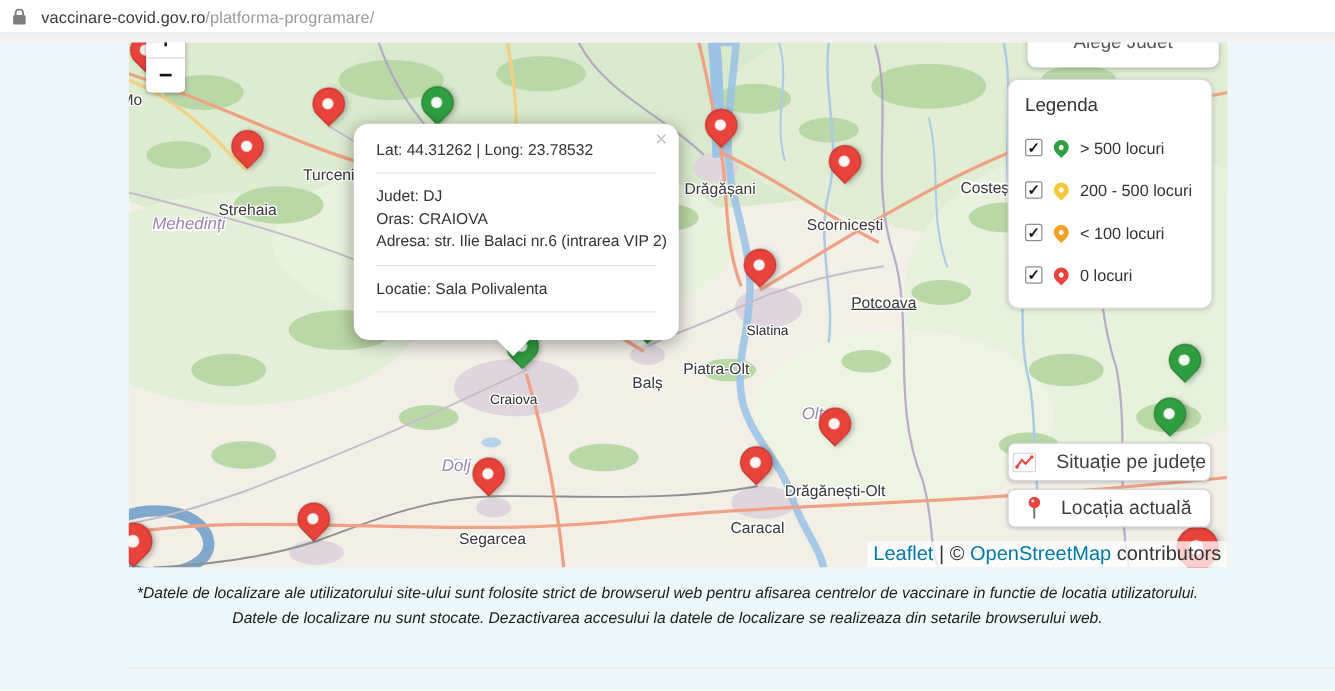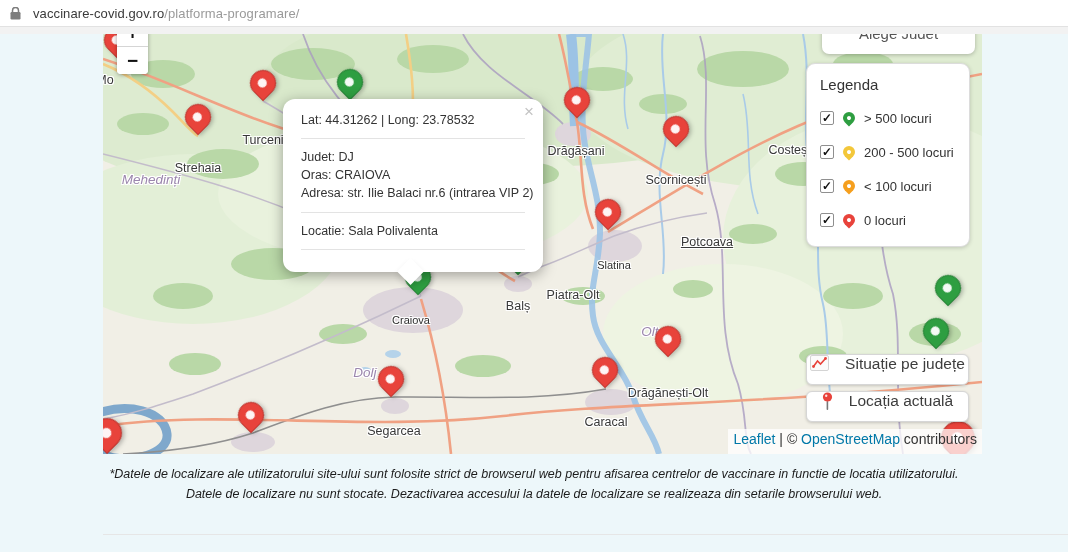--- a/index.html
+++ b/index.html
@@ -59,28 +59,28 @@
   .popup { position:absolute; left:180px; top:65px; width:max-content; max-width:260px; background:#fff; border-radius:12px;
            box-shadow:0 3px 14px rgba(0,0,0,.35); z-index:3; padding:12px 18px 13px; font-size:12.5px; color:#333; }
   .popup .row { white-space:nowrap; line-height:1.45; }
   .popup .sep { border-top:1px solid #e3e3e3; margin:9px 0; }
   .popup-close { position:absolute; top:4px; right:9px; font-size:17px; color:#c3c3c3; cursor:pointer; line-height:1; }
   .popup-tail { position:absolute; bottom:-9px; left:127px; width:19px; height:19px; background:#fff; transform:rotate(45deg);
                 margin-left:-9px; box-shadow:3px 3px 6px rgba(0,0,0,.12); }
 
   
   .map-btn { position:absolute; left:703px; width:163px; height:31px; background:#fff; border:1px solid #d6d6d6;
-             border-radius:6px; box-shadow:0 1px 3px rgba(0,0,0,.18); z-index:5; display:flex; align-items:flex-start;
+             border-radius:6px; box-shadow:0 1px 3px rgba(0,0,0,.18); z-index:5; display:flex; align-items:center;
              justify-content:center; gap:16px; font-size:15.5px; color:#3d3d3d; cursor:pointer; }
   .map-btn.b1 { top:320px; }
   .map-btn.b2 { top:357px; }
 
   
-  .attrib { position:absolute; right:0; bottom:0; z-index:6; background:rgba(255,255,255,.75); font-size:14px;
-            color:#333; padding:2px 5px 7px; white-space:nowrap; }
+  .attrib { position:absolute; right:0; bottom:0; z-index:6; background:rgba(255,255,255,.75); font-size:16px;
+            color:#333; padding:2px 5px 1px; white-space:nowrap; }
   .attrib a { color:#0078a8; text-decoration:none; cursor:pointer; }
 
   
   .disclaimer { position:absolute; top:430px; left:50%; transform:translateX(-50%); width:880px; text-align:center;
                 font-style:italic; font-size:12.5px; line-height:20px; color:#1c1c1c; }
   .footer-divider { position:absolute; top:500px; left:103px; right:0; border-top:1px solid #e6e6e6; }
 </style>
 </head>
 <body>
 

